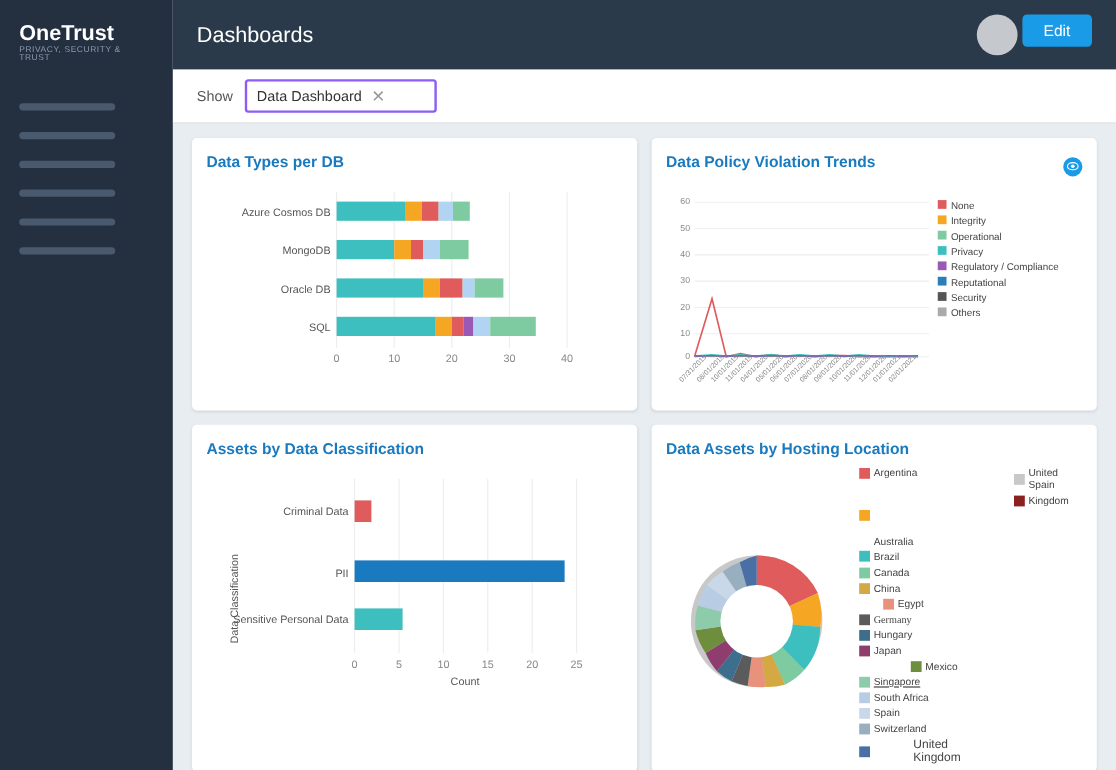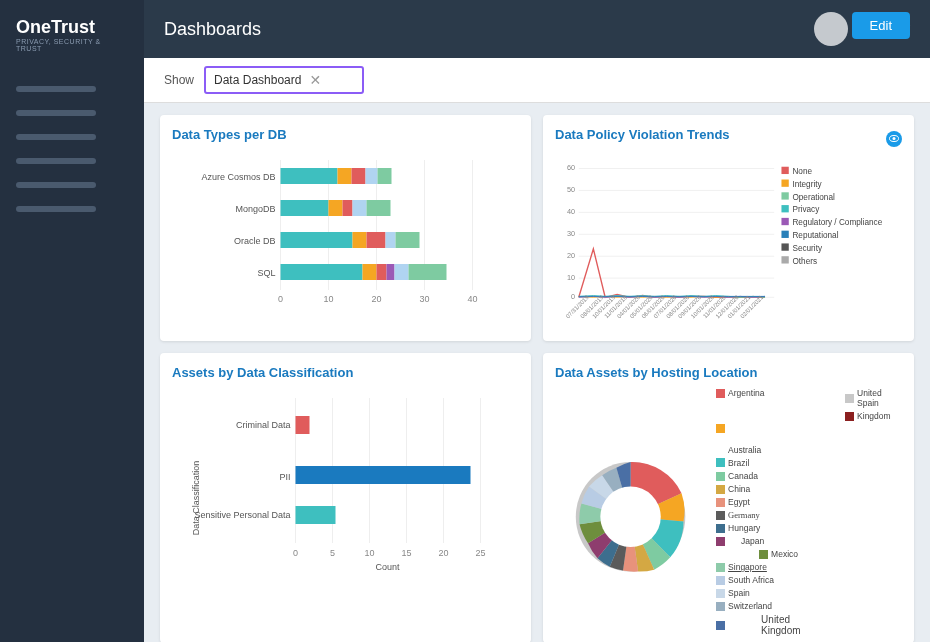--- a/index.html
+++ b/index.html
@@ -428,33 +428,33 @@
               <span style="font-size:8.5px;color:#444;">Brazil</span>
             </div>
             <div style="display:flex;align-items:center;gap:3px;">
               <div style="width:9px;height:9px;background:#7ecba1;flex-shrink:0;"></div>
               <span style="font-size:8.5px;color:#444;">Canada</span>
             </div>
             <div style="display:flex;align-items:center;gap:3px;">
               <div style="width:9px;height:9px;background:#d4a843;flex-shrink:0;"></div>
               <span style="font-size:8.5px;color:#444;">China</span>
             </div>
-            <div style="display:flex;align-items:center;gap:3px;">
+            <div style="display:flex;align-items:center;gap:3px;margin-left:20px;">
               <div style="width:9px;height:9px;background:#e8927c;flex-shrink:0;"></div>
               <span style="font-size:8.5px;color:#444;">Egypt</span>
             </div>
             <div style="display:flex;align-items:center;gap:3px;font-family:Liberation Serif, serif;">
               <div style="width:9px;height:9px;background:#5b5b5b;flex-shrink:0;"></div>
               <span style="font-size:8.5px;color:#444;">Germany</span>
             </div>
             <div style="display:flex;align-items:center;gap:3px;">
               <div style="width:9px;height:9px;background:#3d6e8e;flex-shrink:0;"></div>
               <span style="font-size:8.5px;color:#444;text-align:center;">Hungary</span>
             </div>
-            <div style="display:flex;align-items:center;gap:16px;">
+            <div style="display:flex;align-items:center;gap:3px;">
               <div style="width:9px;height:9px;background:#8e3d6e;flex-shrink:0;"></div>
               <span style="font-size:8.5px;color:#444;">Japan</span>
             </div>
             <div style="display:flex;align-items:center;gap:3px;margin-left:43px;">
               <div style="width:9px;height:9px;background:#6e8e3d;flex-shrink:0;"></div>
               <span style="font-size:8.5px;color:#444;">Mexico</span>
             </div>
             <div style="display:flex;align-items:center;gap:3px;">
               <div style="width:9px;height:9px;background:#8ecbaa;flex-shrink:0;"></div>
               <span style="font-size:8.5px;color:#444;text-decoration:underline;">Singapore</span>

